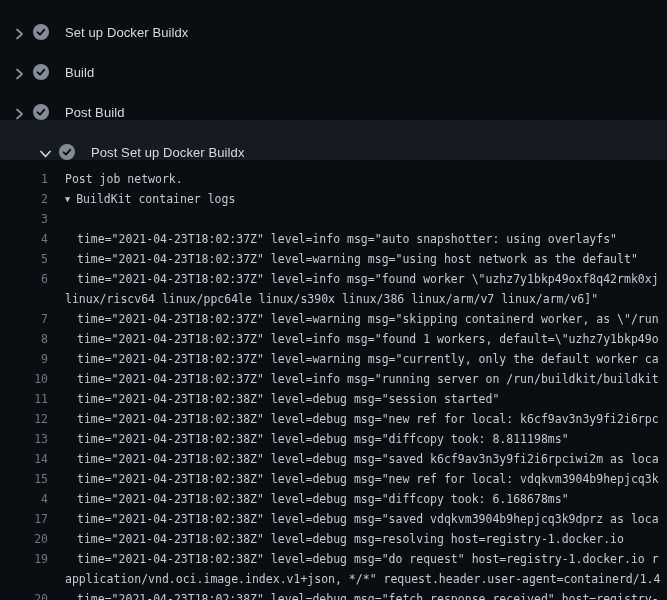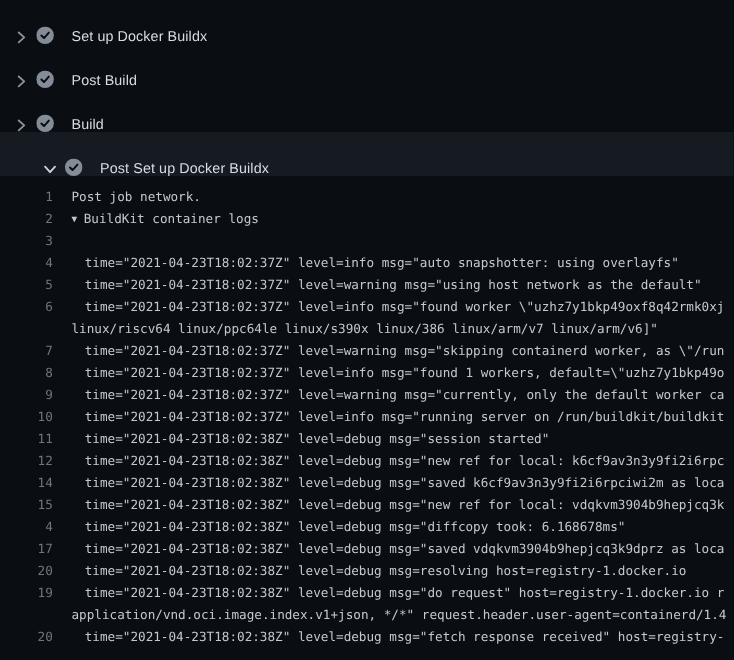--- a/index.html
+++ b/index.html
@@ -110,33 +110,33 @@
     <div class="step-row">
       <span class="chev-box">
         <svg width="11" height="12" viewBox="0 0 11 12">
           <path d="M3 1.5 L8 6 L3 10.5" fill="none" stroke="var(--chevron-color)" stroke-width="1.7" stroke-linecap="round" stroke-linejoin="round"></path>
         </svg>
       </span>
       <span class="check-box"><svg width="16" height="16" viewBox="0 0 16 16">
           <circle cx="8" cy="8" r="8" fill="var(--check-circle-color)"></circle>
           <path d="M4.6 8.3 L7 10.6 L11.4 5.7" fill="none" stroke="var(--check-mark-color)" stroke-width="1.8" stroke-linecap="round" stroke-linejoin="round"></path>
         </svg></span>
-      <span class="step-label">Post Build</span>
+      <span class="step-label">Build</span>
     </div>
     <div class="step-row">
       <span class="chev-box">
         <svg width="11" height="12" viewBox="0 0 11 12">
           <path d="M3 1.5 L8 6 L3 10.5" fill="none" stroke="var(--chevron-color)" stroke-width="1.7" stroke-linecap="round" stroke-linejoin="round"></path>
         </svg>
       </span>
       <span class="check-box"><svg width="16" height="16" viewBox="0 0 16 16">
           <circle cx="8" cy="8" r="8" fill="var(--check-circle-color)"></circle>
           <path d="M4.6 8.3 L7 10.6 L11.4 5.7" fill="none" stroke="var(--check-mark-color)" stroke-width="1.8" stroke-linecap="round" stroke-linejoin="round"></path>
         </svg></span>
-      <span class="step-label">Build</span>
+      <span class="step-label">Post Build</span>
     </div>
     <div class="step-row expanded">
       <span class="chev-box">
         <svg width="11" height="12" viewBox="0 0 11 12">
           <path d="M1 3.5 L5.5 8.5 L10 3.5" fill="none" stroke="var(--chevron-active-color)" stroke-width="1.7" stroke-linecap="round" stroke-linejoin="round"></path>
         </svg>
       </span>
       <span class="check-box"><svg width="16" height="16" viewBox="0 0 16 16">
           <circle cx="8" cy="8" r="8" fill="var(--check-circle-color)"></circle>
           <path d="M4.6 8.3 L7 10.6 L11.4 5.7" fill="none" stroke="var(--check-mark-color)" stroke-width="1.8" stroke-linecap="round" stroke-linejoin="round"></path>
@@ -151,20 +151,21 @@
     <div class="log-row indent-2 kind-plain"><span class="gutter">4</span><span class="log-content">time="2021-04-23T18:02:37Z" level=info msg="auto snapshotter: using overlayfs"</span></div>
     <div class="log-row indent-2 kind-plain"><span class="gutter">5</span><span class="log-content">time="2021-04-23T18:02:37Z" level=warning msg="using host network as the default"</span></div>
     <div class="log-row indent-2 kind-plain"><span class="gutter">6</span><span class="log-content">time="2021-04-23T18:02:37Z" level=info msg="found worker \"uzhz7y1bkp49oxf8q42rmk0xj</span></div>
     <div class="log-row indent-1 kind-wrap"><span class="gutter"></span><span class="log-content">linux/riscv64 linux/ppc64le linux/s390x linux/386 linux/arm/v7 linux/arm/v6]"</span></div>
     <div class="log-row indent-2 kind-plain"><span class="gutter">7</span><span class="log-content">time="2021-04-23T18:02:37Z" level=warning msg="skipping containerd worker, as \"/run</span></div>
     <div class="log-row indent-2 kind-plain"><span class="gutter">8</span><span class="log-content">time="2021-04-23T18:02:37Z" level=info msg="found 1 workers, default=\"uzhz7y1bkp49o</span></div>
     <div class="log-row indent-2 kind-plain"><span class="gutter">9</span><span class="log-content">time="2021-04-23T18:02:37Z" level=warning msg="currently, only the default worker ca</span></div>
     <div class="log-row indent-2 kind-plain"><span class="gutter">10</span><span class="log-content">time="2021-04-23T18:02:37Z" level=info msg="running server on /run/buildkit/buildkit</span></div>
     <div class="log-row indent-2 kind-plain"><span class="gutter">11</span><span class="log-content">time="2021-04-23T18:02:38Z" level=debug msg="session started"</span></div>
     <div class="log-row indent-2 kind-plain"><span class="gutter">12</span><span class="log-content">time="2021-04-23T18:02:38Z" level=debug msg="new ref for local: k6cf9av3n3y9fi2i6rpc</span></div>
+    <div class="log-row indent-2 kind-plain"><span class="gutter">13</span><span class="log-content">time="2021-04-23T18:02:38Z" level=debug msg="diffcopy took: 8.811198ms"</span></div>
     <div class="log-row indent-2 kind-plain"><span class="gutter">14</span><span class="log-content">time="2021-04-23T18:02:38Z" level=debug msg="saved k6cf9av3n3y9fi2i6rpciwi2m as loca</span></div>
     <div class="log-row indent-2 kind-plain"><span class="gutter">15</span><span class="log-content">time="2021-04-23T18:02:38Z" level=debug msg="new ref for local: vdqkvm3904b9hepjcq3k</span></div>
     <div class="log-row indent-2 kind-plain"><span class="gutter">4</span><span class="log-content">time="2021-04-23T18:02:38Z" level=debug msg="diffcopy took: 6.168678ms"</span></div>
     <div class="log-row indent-2 kind-plain"><span class="gutter">17</span><span class="log-content">time="2021-04-23T18:02:38Z" level=debug msg="saved vdqkvm3904b9hepjcq3k9dprz as loca</span></div>
     <div class="log-row indent-2 kind-plain"><span class="gutter">20</span><span class="log-content">time="2021-04-23T18:02:38Z" level=debug msg=resolving host=registry-1.docker.io</span></div>
     <div class="log-row indent-2 kind-plain"><span class="gutter">19</span><span class="log-content">time="2021-04-23T18:02:38Z" level=debug msg="do request" host=registry-1.docker.io r</span></div>
     <div class="log-row indent-1 kind-wrap"><span class="gutter"></span><span class="log-content">application/vnd.oci.image.index.v1+json, */*" request.header.user-agent=containerd/1.4</span></div>
     <div class="log-row indent-2 kind-plain"><span class="gutter">20</span><span class="log-content">time="2021-04-23T18:02:38Z" level=debug msg="fetch response received" host=registry-</span></div>
   </div>
 

